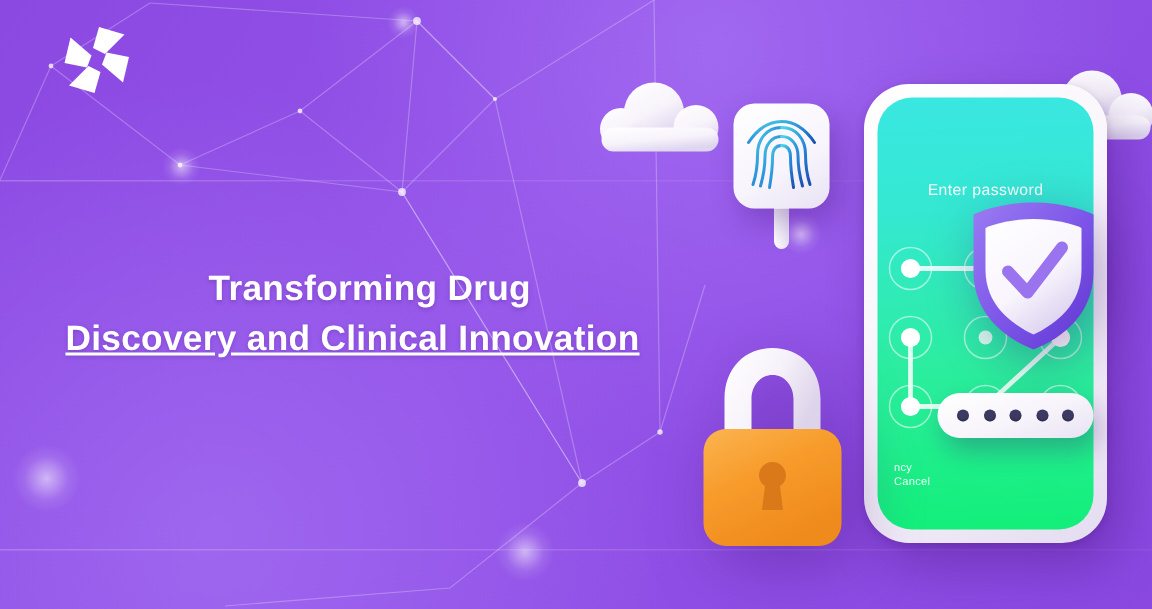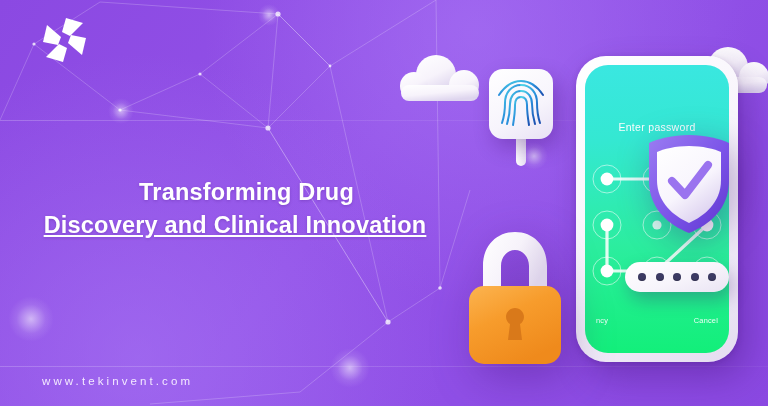--- a/index.html
+++ b/index.html
@@ -90,20 +90,21 @@
     font-size:10.5px;
     letter-spacing:.3px;
     opacity:.96;
   }
   .screen-actions {
     position:absolute; left:0; right:0; bottom:28px;
     display:flex; justify-content:space-between;
     padding:0 11px;
     color:#ffffff; font-size:7.4px; opacity:.92;
     letter-spacing:.2px;
+    flex-direction:column;
   }
 
   
   .pattern { position:absolute; left:50%; top:96px; transform:translateX(-50%); width:142px; height:130px; }
 
   
   .fp-card {
     position:absolute; left:489px; top:69px;
     width:64px; height:70px;
     border-radius:14px;
@@ -188,21 +189,20 @@
         <path d="M7,30 L11,13 L25,25 L22,33 Z"></path>
       </g>
     </svg>
   </div>
 
   <h1 class="headline">
     <span class="l1">Transforming Drug</span>
     <span class="l2">Discovery and Clinical Innovation</span>
   </h1>
 
-  <div class="url">www.tekinvent.com</div>
 
   <div class="cloud cloud-l">
     <svg width="92" height="58" viewBox="0 0 92 58" xmlns="http://www.w3.org/2000/svg">
       <defs>
         <linearGradient id="cg1" x1="0" y1="0" x2="0.5" y2="1">
           <stop offset="0%" stop-color="#ffffff"></stop>
           <stop offset="58%" stop-color="#f7f3fb"></stop>
           <stop offset="100%" stop-color="#ded5ee"></stop>
         </linearGradient>
       </defs>

